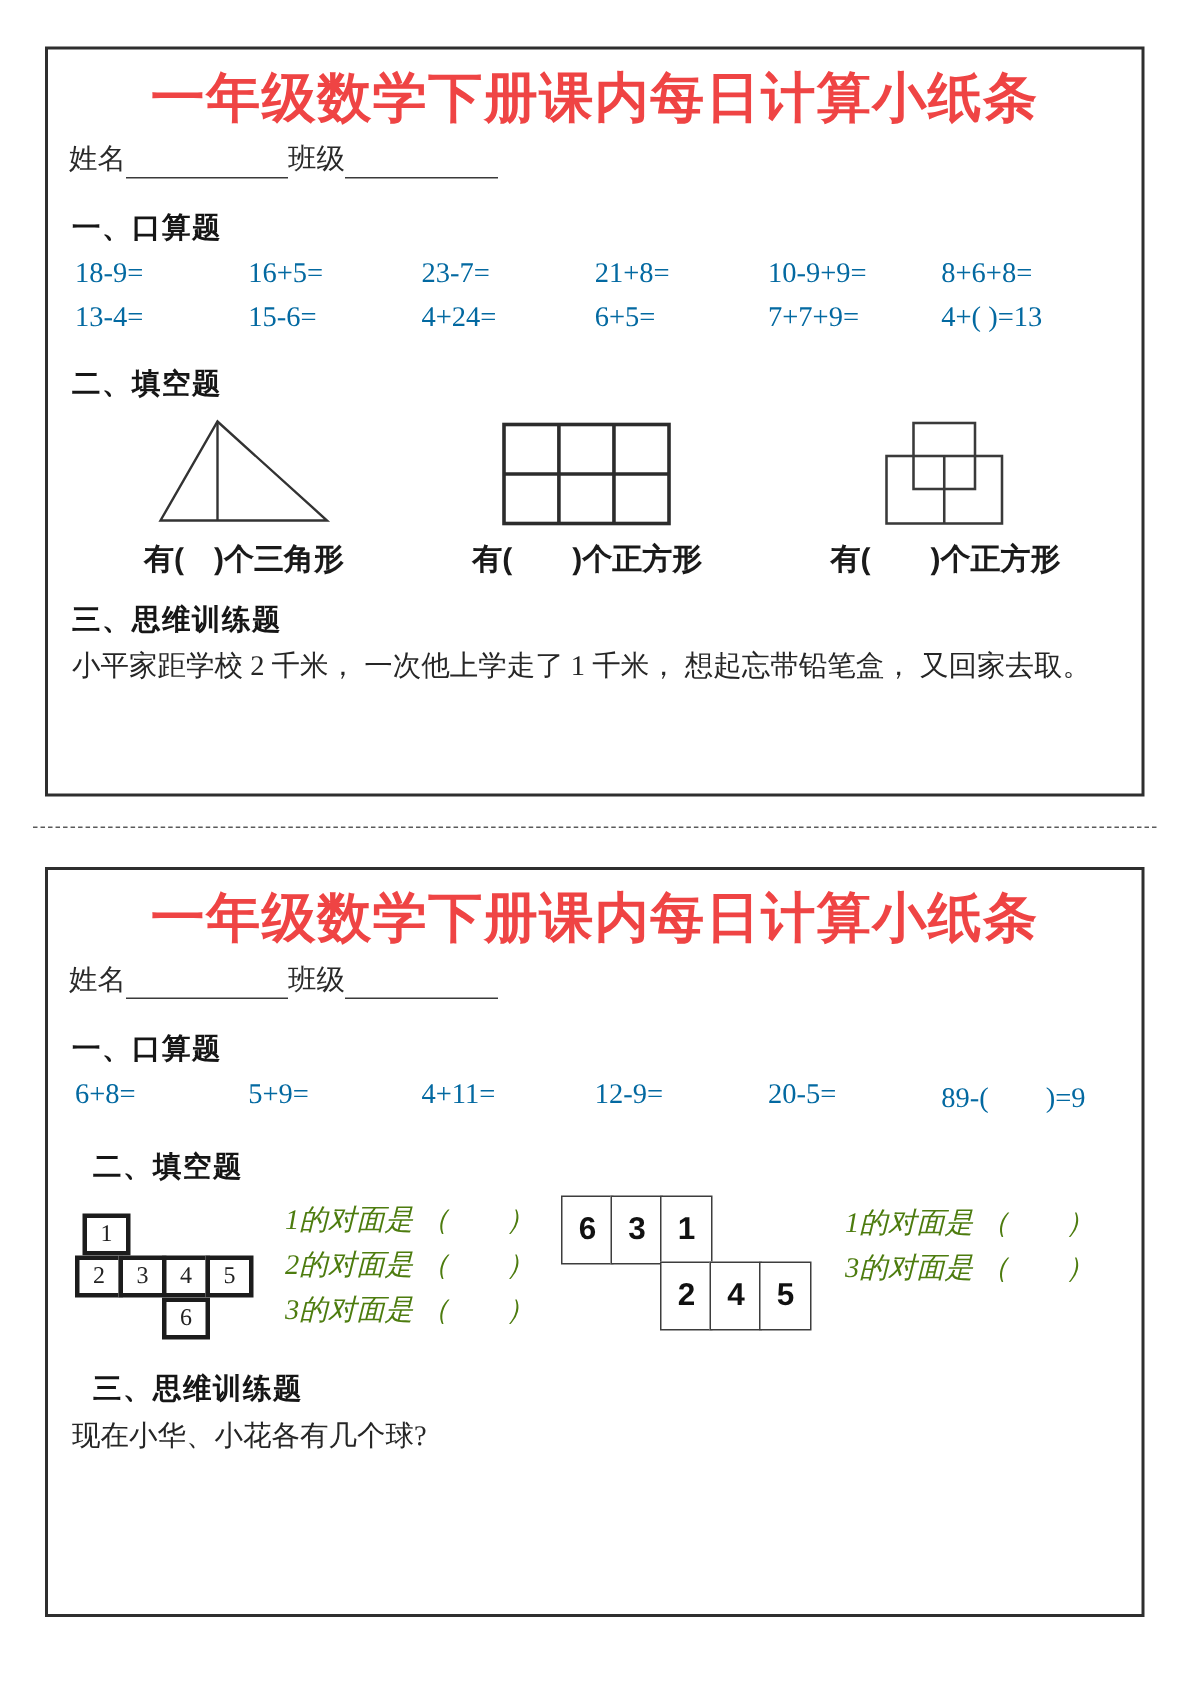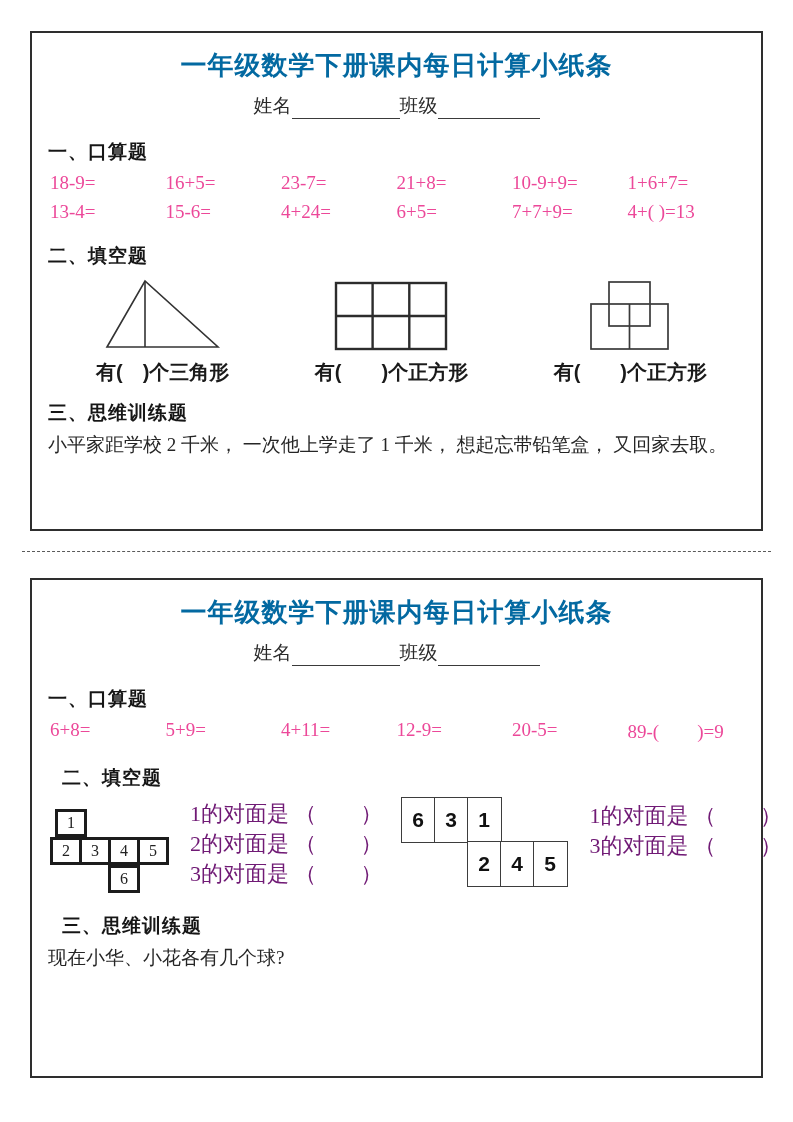--- a/index.html
+++ b/index.html
@@ -32,30 +32,30 @@
     position: absolute;
     top: 551px;
     left: 22px;
     width: 749px;
     height: 0;
     border-top: 1.5px dashed #5a5a5a;
   }
   .title {
     margin: 4px 0 0 0;
     text-align: center;
-    font-size: 26px;
+    font-size: 36px;
     line-height: 40px;
     font-weight: 900;
     letter-spacing: 1px;
-    color: #0369a1;
+    color: #ef4444;
     font-family: "Liberation Sans", "DejaVu Sans", sans-serif;
   }
   .name-line {
     margin-top: 8px;
-    text-align: center;
+    text-align: left;
     font-size: 19px;
     color: #2a2a2a;
   }
   .uline {
     display: inline-block;
     height: 19px;
     border-bottom: 1.5px solid #3a3a3a;
     vertical-align: bottom;
   }
   .uline.name-blank  { width: 108px; }
@@ -68,21 +68,21 @@
     font-family: "Liberation Sans", "DejaVu Sans", sans-serif;
     letter-spacing: 1px;
   }
   .sec-heading.indent { margin-left: 16px; }
   .oral-grid {
     display: grid;
     grid-template-columns: repeat(6, 1fr);
     padding: 0 4px;
     font-size: 19px;
     margin: 7px 0;
-    color: #ec4899;
+    color: #0369a1;
   }
   .oral-cell { white-space: nowrap; }
   
   .figures {
     display: flex;
     justify-content: space-between;
     align-items: flex-end;
     padding: 6px 40px 0 50px;
     gap: 44px;
   }
@@ -127,24 +127,25 @@
     line-height: 22px;
     color: #222;
   }
   .n1cell.p1 { left: 5px;  top: 0; }
   .n1cell.p2 { left: 0;    top: 28px; }
   .n1cell.p3 { left: 29px; top: 28px; }
   .n1cell.p4 { left: 58px; top: 28px; }
   .n1cell.p5 { left: 87px; top: 28px; }
   .n1cell.p6 { left: 58px; top: 56px; }
   .qcol {
-    font-size: 22px;
+    font-size: 19px;
     line-height: 30px;
-    color: #701a75;
+    color: #4d7c0f;
     white-space: nowrap;
+    font-style: italic;
   }
   .qcol.left  { margin: 2px 18px 0 14px; flex: none; }
   .qcol.right { margin: 4px 0 0 22px; }
   .net2 {
     position: relative;
     width: 167px;
     height: 89px;
     margin-top: 0;
     flex: none;
   }
@@ -181,21 +182,21 @@
     </div>
 
     <div class="sec-heading">一、口算题</div>
 
     <div class="oral-grid">
       <span class="oral-cell">18-9=</span>
       <span class="oral-cell">16+5=</span>
       <span class="oral-cell">23-7=</span>
       <span class="oral-cell">21+8=</span>
       <span class="oral-cell">10-9+9=</span>
-      <span class="oral-cell">1+6+7=</span>
+      <span class="oral-cell">8+6+8=</span>
     </div>
     <div class="oral-grid">
       <span class="oral-cell">13-4=</span>
       <span class="oral-cell">15-6=</span>
       <span class="oral-cell">4+24=</span>
       <span class="oral-cell">6+5=</span>
       <span class="oral-cell">7+7+9=</span>
       <span class="oral-cell">4+( )=13</span>
     </div>
 

